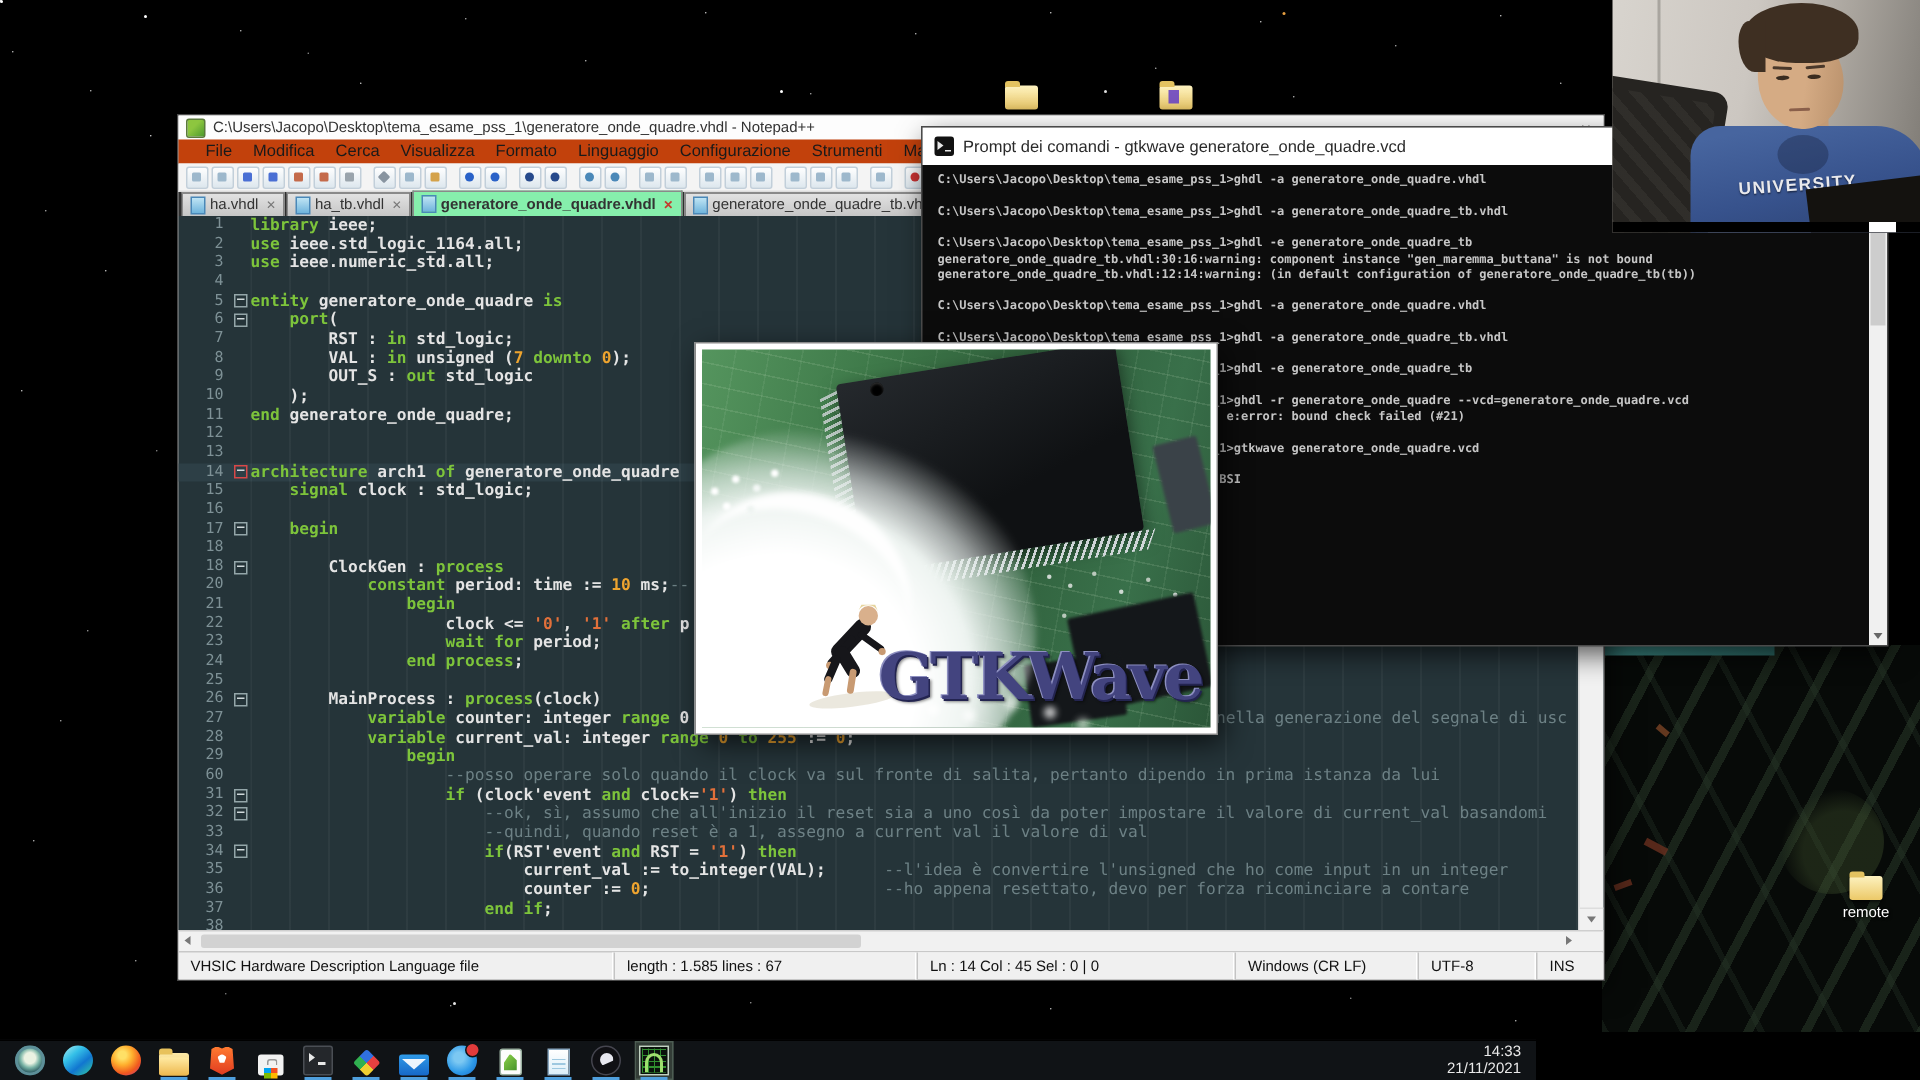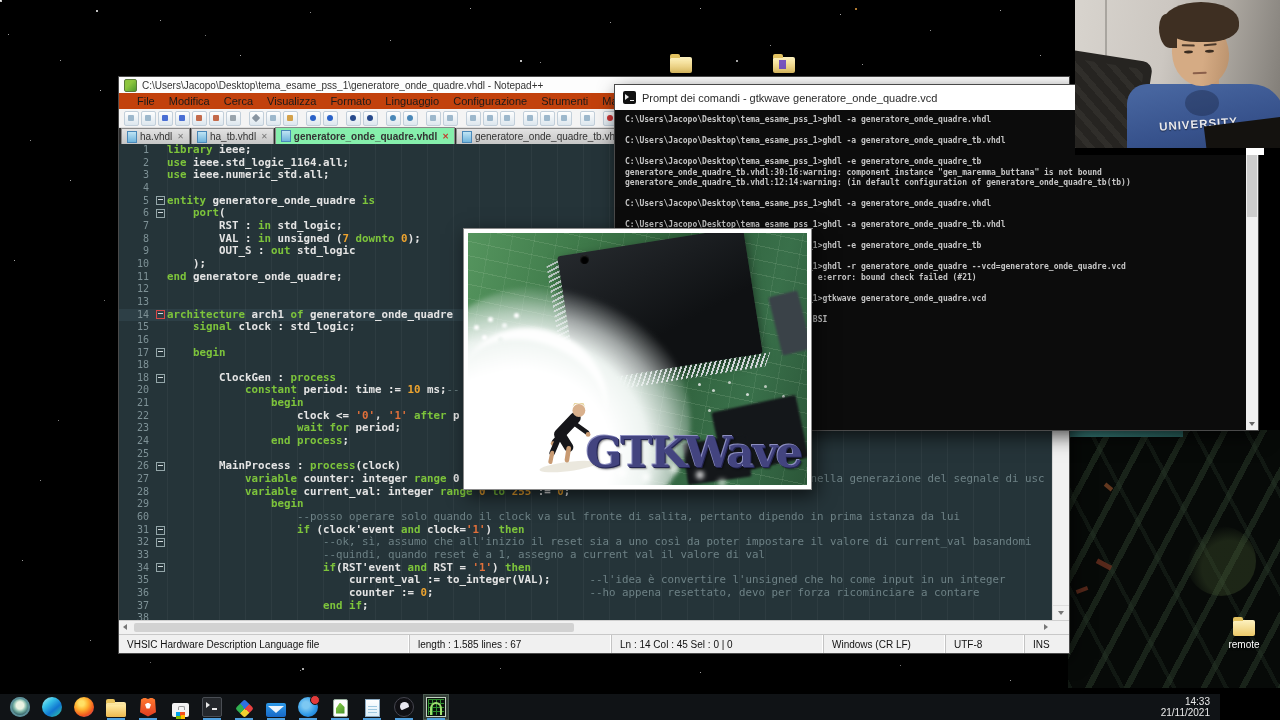--- a/index.html
+++ b/index.html
@@ -29,21 +29,21 @@
   .art-red2{left:8px;top:158px;width:12px;height:4px;transform:rotate(-20deg);}
   .art-red3{left:36px;top:55px;width:9px;height:4px;transform:rotate(40deg);background:#7a4426;}
 
   
   .deskicon{position:absolute;text-align:center;}
   .folder{width:22px;height:16px;margin:0 auto;background:linear-gradient(#fdf2c0,#ecc968);border-radius:2px;position:relative;box-shadow:0 1px 2px rgba(0,0,0,.6);}
   .folder::before{content:"";position:absolute;top:-3px;left:0;width:10px;height:4px;background:#e3c260;border-radius:2px 2px 0 0;}
   .di-f1{left:670px;top:57px;}
   .di-f2{left:773px;top:57px;}
   .di-f2 .folder::after{content:"";position:absolute;left:6px;top:3px;width:7px;height:9px;background:#7a55c0;}
-  .di-remote{left:1222px;top:620px;width:44px;}
+  .di-remote{left:1222px;top:584px;width:44px;}
   .dlabel{margin-top:3px;font-size:10px;color:#fff;text-shadow:1px 1px 2px #000;}
 
   
   .win{position:absolute;box-shadow:0 0 0 1px #4a4a4a,3px 6px 18px rgba(0,0,0,.7);}
   .wc{display:inline-block;margin-left:14px;font-size:9px;color:#555;line-height:1;cursor:default;}
 
   
   .npp{left:119px;top:77px;width:950px;height:576px;background:#f2f2f2;display:flex;flex-direction:column;}
   .npp-titlebar{height:16px;background:#fdfdfd;display:flex;align-items:center;padding:0 8px 0 5px;flex:none;}
   .npp-ico{width:11px;height:11px;margin-right:5px;background:linear-gradient(135deg,#8dc63f 40%,#4e9a2e);border:1px solid #5a7a3a;border-radius:2px;flex:none;}
@@ -164,21 +164,21 @@
   .eye1,.eye2{position:absolute;width:9px;height:3px;background:#3a2c20;border-radius:50%;}
   .eye1{left:12px;top:30px;} .eye2{left:33px;top:30px;}
   .mouth{position:absolute;left:20px;top:52px;width:14px;height:2px;background:#8a5f4a;border-radius:2px;}
   .hair{position:absolute;left:88px;top:2px;width:76px;height:40px;background:#3e2f22;border-radius:50% 50% 40% 45%;}
   .hair::before{content:"";position:absolute;left:-4px;top:12px;width:18px;height:34px;background:#3e2f22;border-radius:40% 0 0 60%;}
   .desk-shadow{position:absolute;right:-12px;bottom:-8px;width:86px;height:42px;background:#14120f;transform:rotate(-7deg);}
   .webcam-bar{position:absolute;left:0;right:0;bottom:0;height:7px;background:#000;}
   .webcam-chip{position:absolute;right:16px;bottom:0;width:18px;height:7px;background:#fff;}
 
   
-  .taskbar{position:absolute;left:0;top:693px;width:1220px;height:27px;background:#101316;display:flex;align-items:center;padding-left:4px;box-sizing:border-box;border-top:1px solid #000;}
+  .taskbar{position:absolute;left:0;top:693px;width:1024px;height:27px;background:#101316;display:flex;align-items:center;padding-left:4px;box-sizing:border-box;border-top:1px solid #000;}
   .ti{width:26px;height:26px;margin:0 3px;position:relative;display:flex;align-items:center;justify-content:center;flex:none;}
   .ti.running::after{content:"";position:absolute;bottom:0;left:4px;right:4px;height:2px;background:#4f9fdd;}
   .ti.active{background:#333d37;box-shadow:inset 0 0 0 1px #4c5c52;}
   .ic{width:20px;height:20px;position:relative;}
   .ic-start{border-radius:50%;background:radial-gradient(circle at 50% 42%,#eaf2e2 0 24%,#7ab4a6 42%,#2c5a60 64%,#13282e 100%);box-shadow:inset 0 0 0 2px #5d8f98;}
   .ic-edge{border-radius:50%;background:linear-gradient(140deg,#9fe8f0 5%,#35c1e8 32%,#1176d0 62%,#35d0a0 100%);}
   .ic-firefox{border-radius:50%;background:radial-gradient(circle at 38% 32%,#ffe066 0 14%,#ffb02e 36%,#f0581e 66%,#c03a8a 96%);}
   .ic-file-explorer{height:15px;width:20px;margin-top:4px;background:linear-gradient(#fce9a8,#eec35c);border-radius:2px;}
   .ic-file-explorer::before{content:"";position:absolute;top:-3px;left:0;width:9px;height:4px;background:#e8c25c;border-radius:2px 2px 0 0;}
   .ic-file-explorer::after{content:"";position:absolute;left:0;right:0;top:3px;bottom:0;background:linear-gradient(#ffeaa2,#edb84e);border-radius:2px;}

